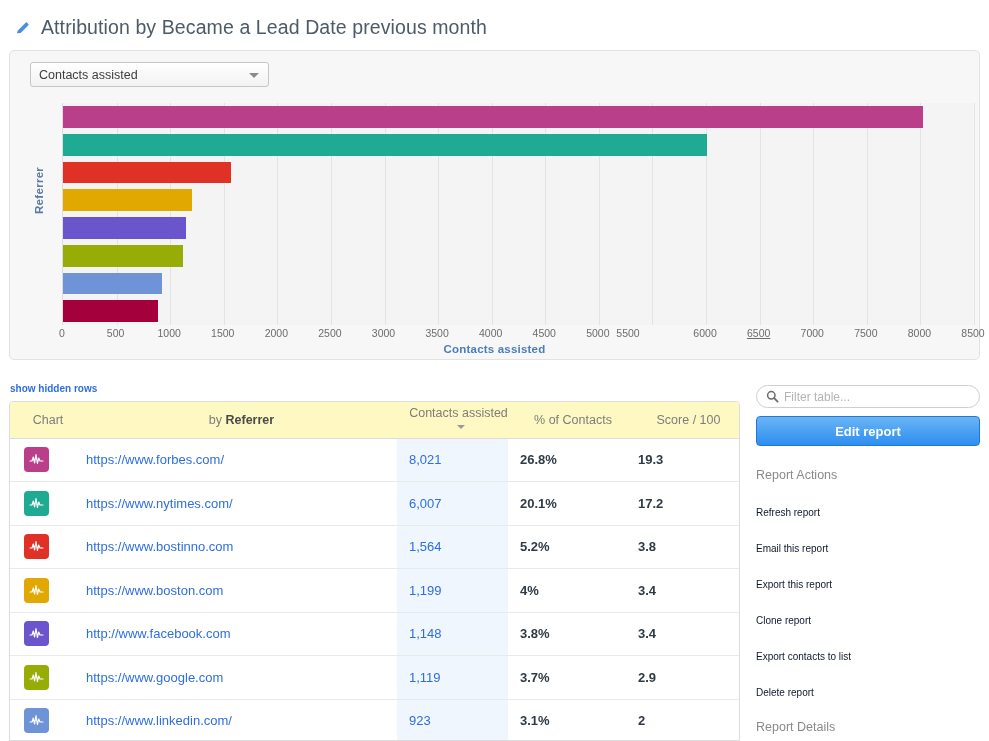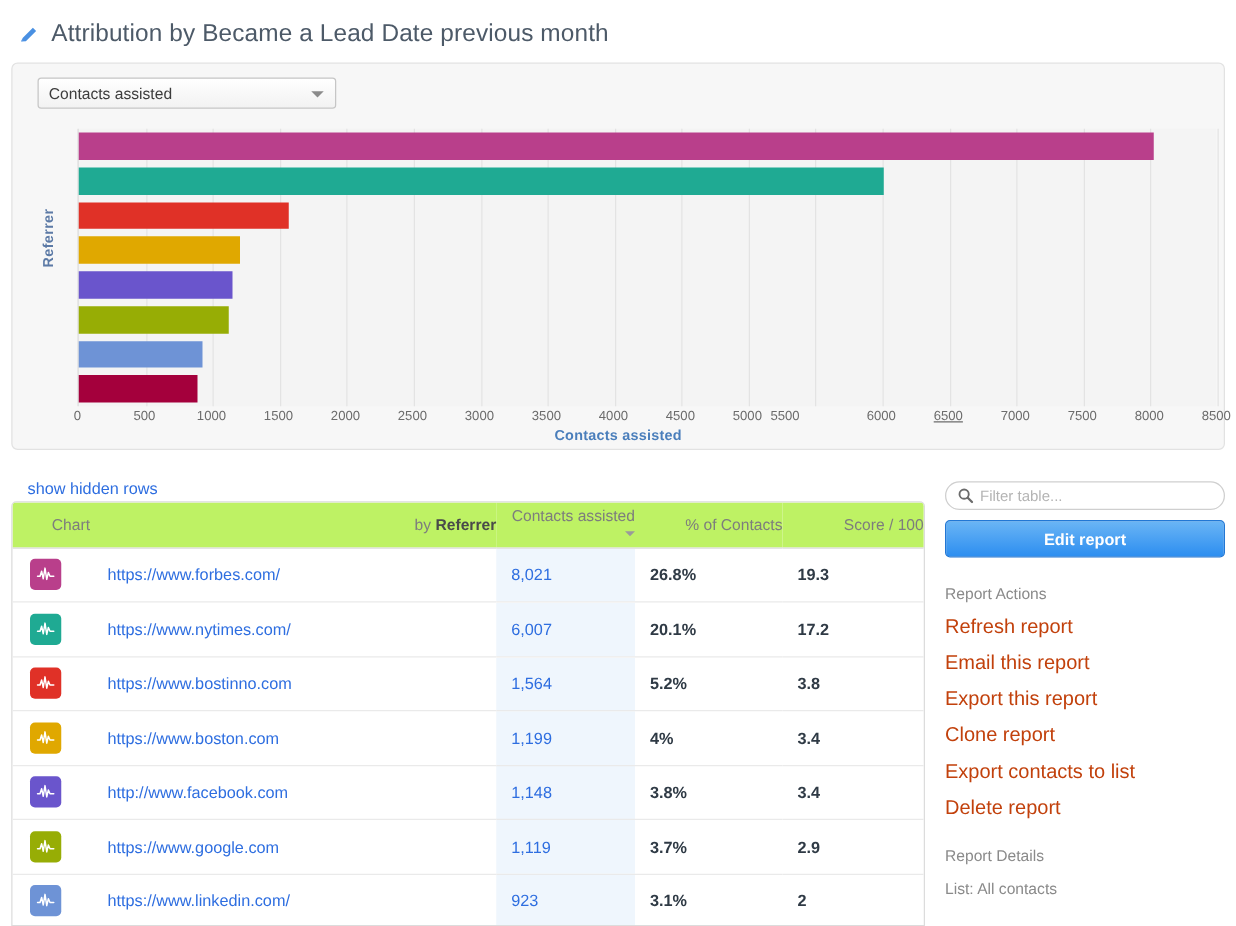--- a/index.html
+++ b/index.html
@@ -71,37 +71,37 @@
     transform: translateX(-50%); white-space: nowrap;
   }
   .x-axis-label {
     position: absolute; left: 0; right: 0; top: 292px;
     text-align: center; font-size: 11.5px; font-weight: bold;
     color: #4a7ebb; letter-spacing: .2px;
   }
 
   
   .show-hidden {
-    position: absolute; left: 22px; top: 383px;
-    font-size: 13px; font-weight: normal; color: #2e6ee0;
+    position: absolute; left: 10px; top: 383px;
+    font-size: 10px; font-weight: bold; color: #2e6ee0;
     cursor: pointer;
   }
 
   
   .table-card {
     position: absolute; left: 9px; top: 401px;
     width: 731px; height: 340px;
     border: 1px solid #dcdcdc; border-top-left-radius: 4px;
     border-top-right-radius: 4px; background: #fff;
     overflow: hidden;
   }
   table { width: 100%; border-collapse: collapse; table-layout: fixed; }
   thead th {
-    background: #bef264; height: 36px; font-size: 12.5px;
-    color: #7d7d7d; font-weight: 400; text-align: right;
+    background: #fef9c3; height: 36px; font-size: 12.5px;
+    color: #7d7d7d; font-weight: 400; text-align: center;
     border-bottom: 1px solid #dcdcdc; padding: 0 0 0 14px;
     vertical-align: middle;
   }
   thead th.num { padding-left: 12px; }
   th .strong { color: #4a4a4a; font-weight: bold; }
   .sort-caret {
     display: inline-block; margin-left: 5px;
     width: 0; height: 0; vertical-align: middle;
     border-left: 4px solid transparent; border-right: 4px solid transparent;
     border-top: 4px solid #9a9a9a;
@@ -139,22 +139,22 @@
     background: linear-gradient(#6ab5f5, #2d8ef0);
     border: 1px solid #2277d4; border-radius: 4px;
     color: #fff; font-size: 13px; font-weight: bold;
     display: flex; align-items: center; justify-content: center;
     cursor: pointer;
   }
   .side-head {
     margin-top: 22px; font-size: 12.5px; color: #8a8a8a;
   }
   .side-link {
-    display: block; margin-top: 11px; font-size: 16px;
-    color: #c2410c; text-decoration: none;
+    display: block; margin-top: 25px; font-size: 10px;
+    color: #0f172a; text-decoration: none;
   }
   .side-detail {
     display: block; margin-top: 12px; font-size: 12.5px; color: #8a8a8a;
   }
 </style>
 </head>
 <body>
 
 <div class="page">
 

